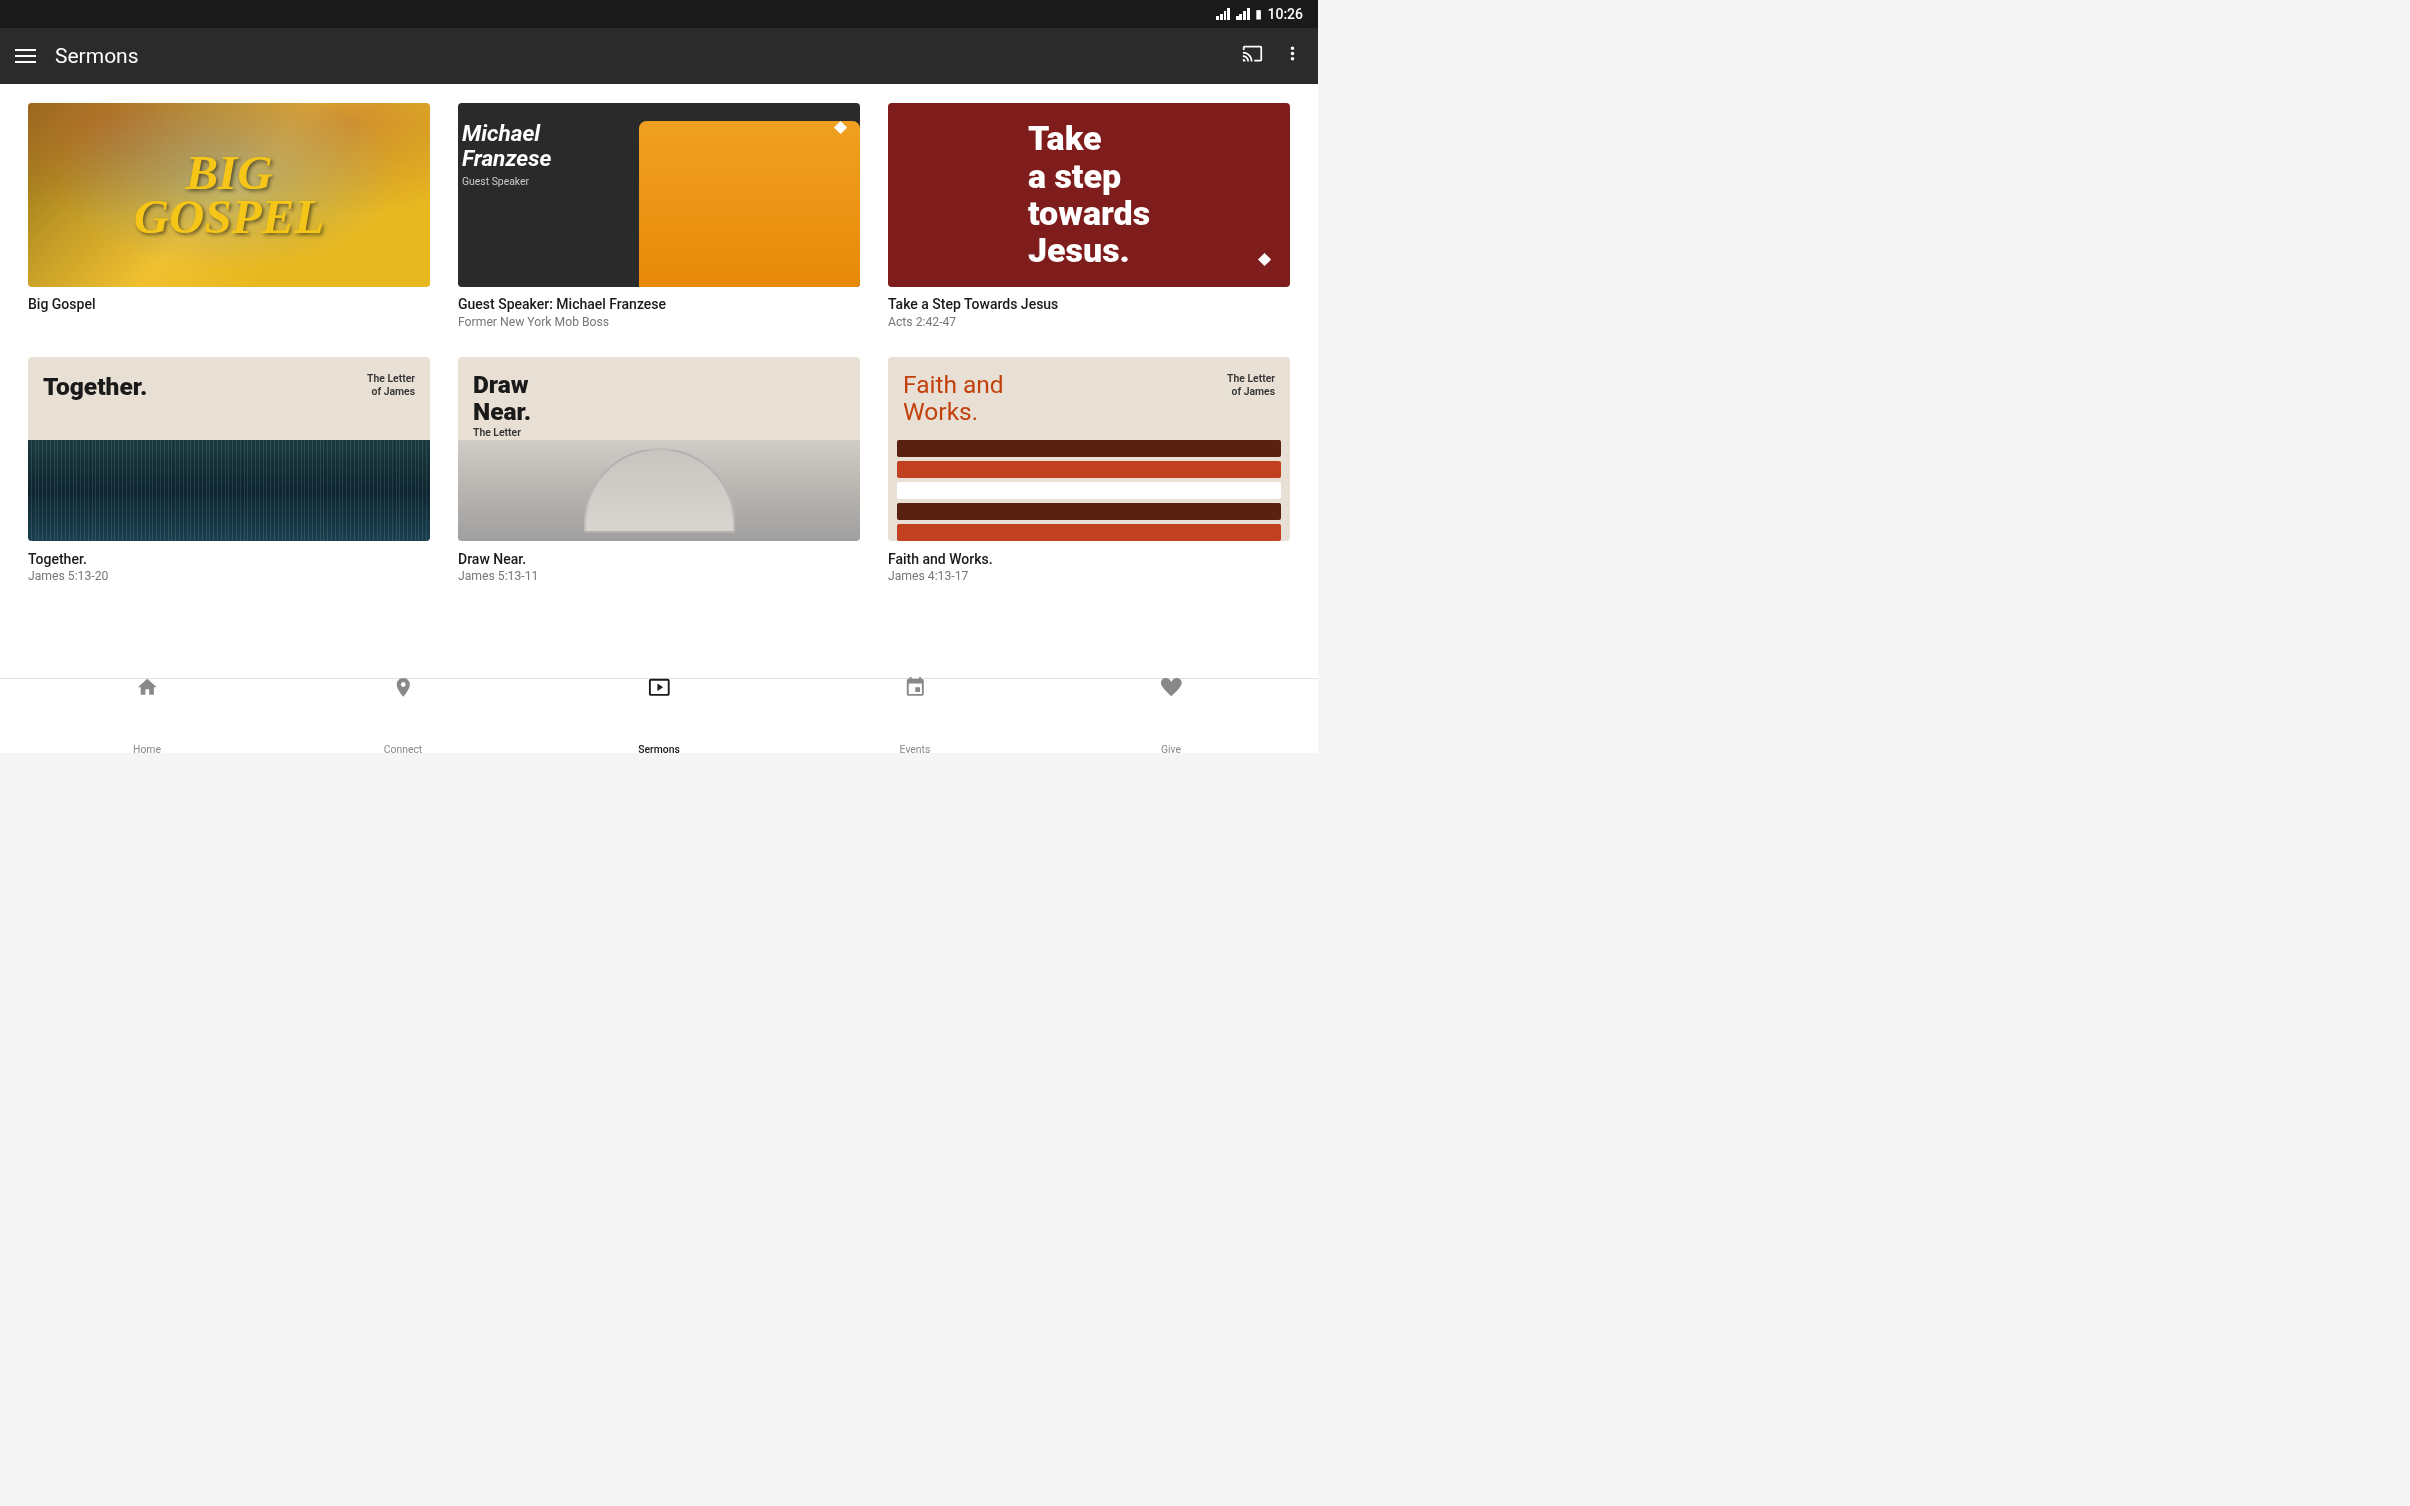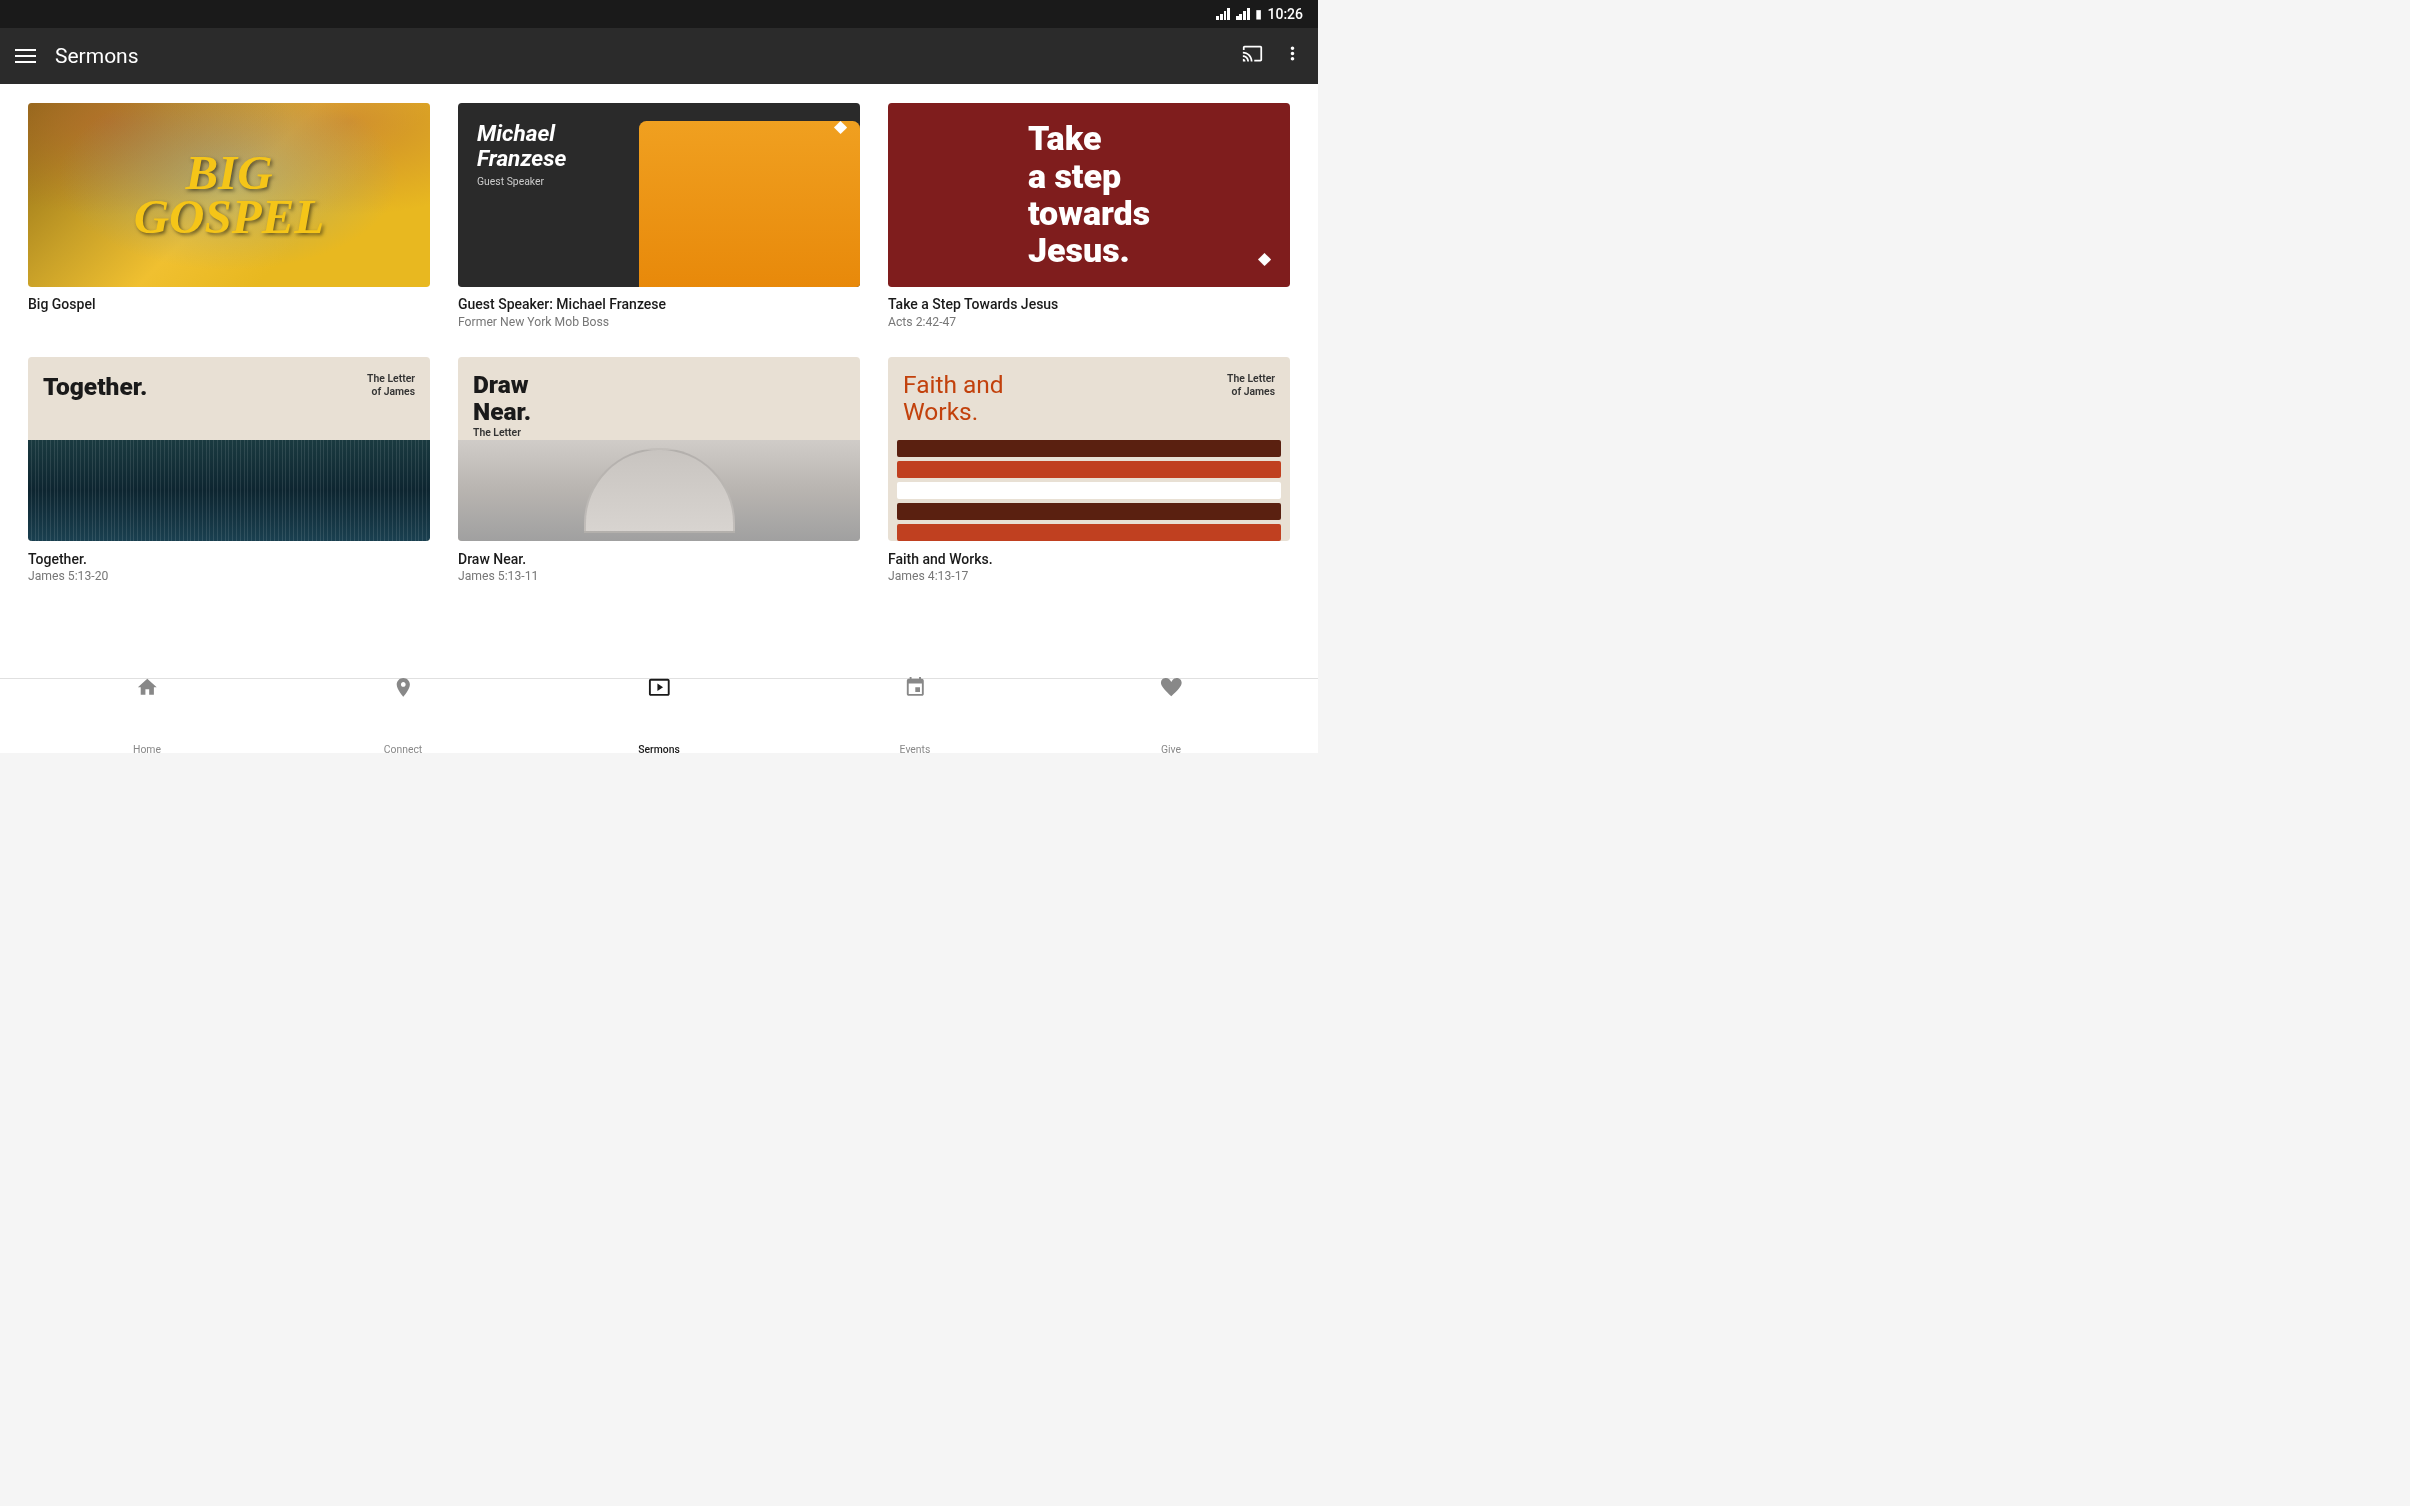--- a/index.html
+++ b/index.html
@@ -150,21 +150,21 @@
       position: absolute;
       right: 0;
       bottom: 0;
       width: 55%;
       height: 90%;
       background: linear-gradient(to top, #e8890a, #f0a020);
       border-radius: 7.5px 7.5px 0 0;
     }
     .thumb-michael-text {
       position: absolute;
-      left: 19px;
+      left: 4px;
       top: 19px;
       color: white;
       z-index: 2;
     }
     .thumb-michael-text .name {
       font-size: 22.6px;
       font-weight: 700;
       line-height: 1.1;
       font-style: italic;
     }

